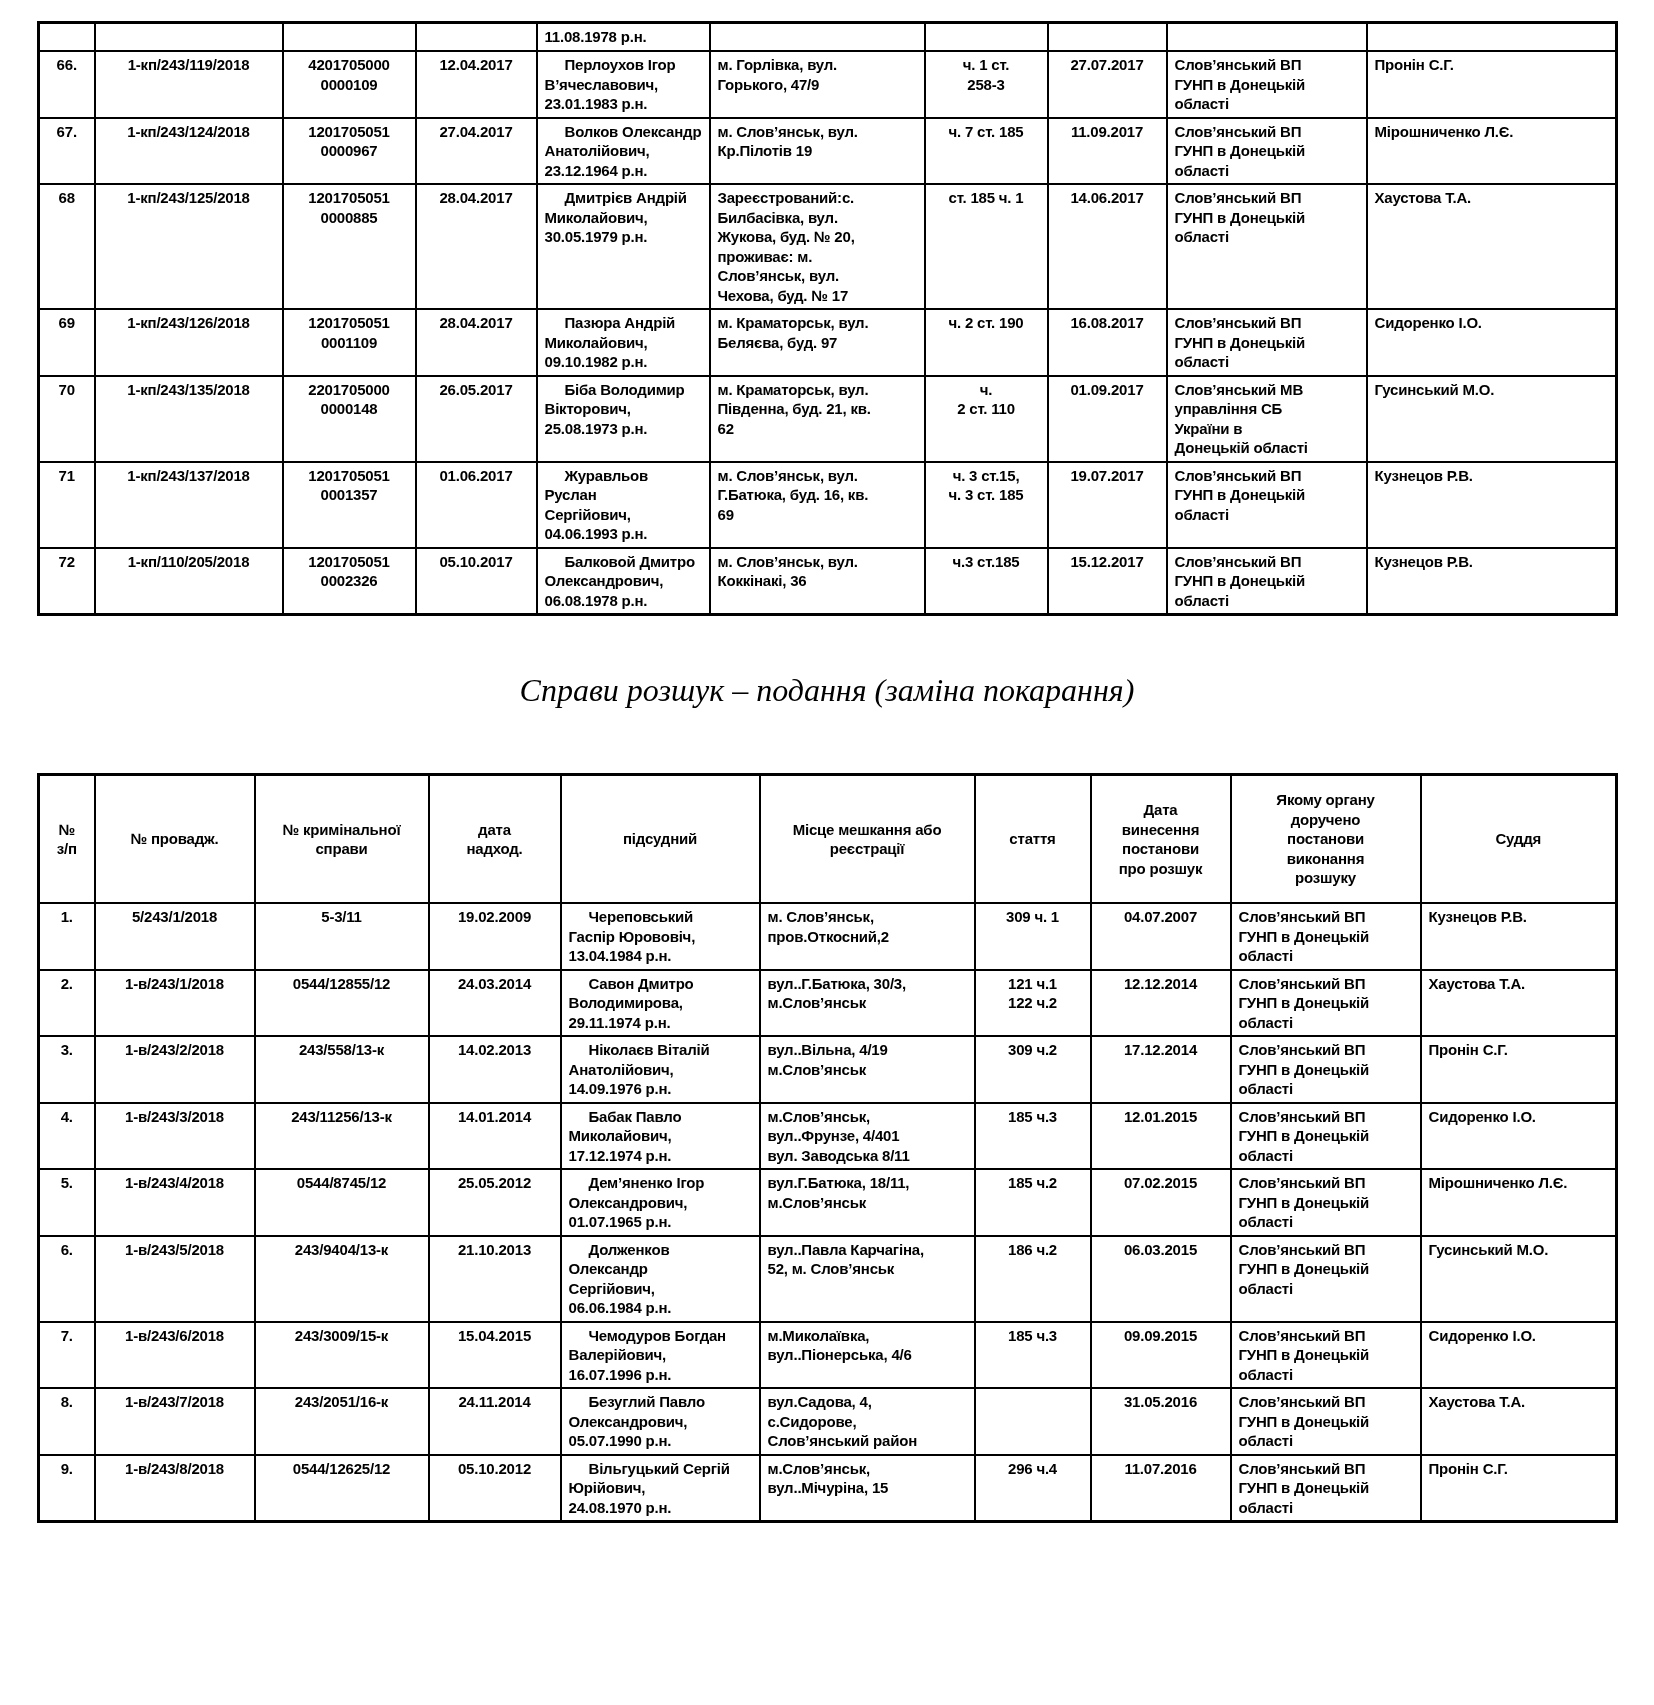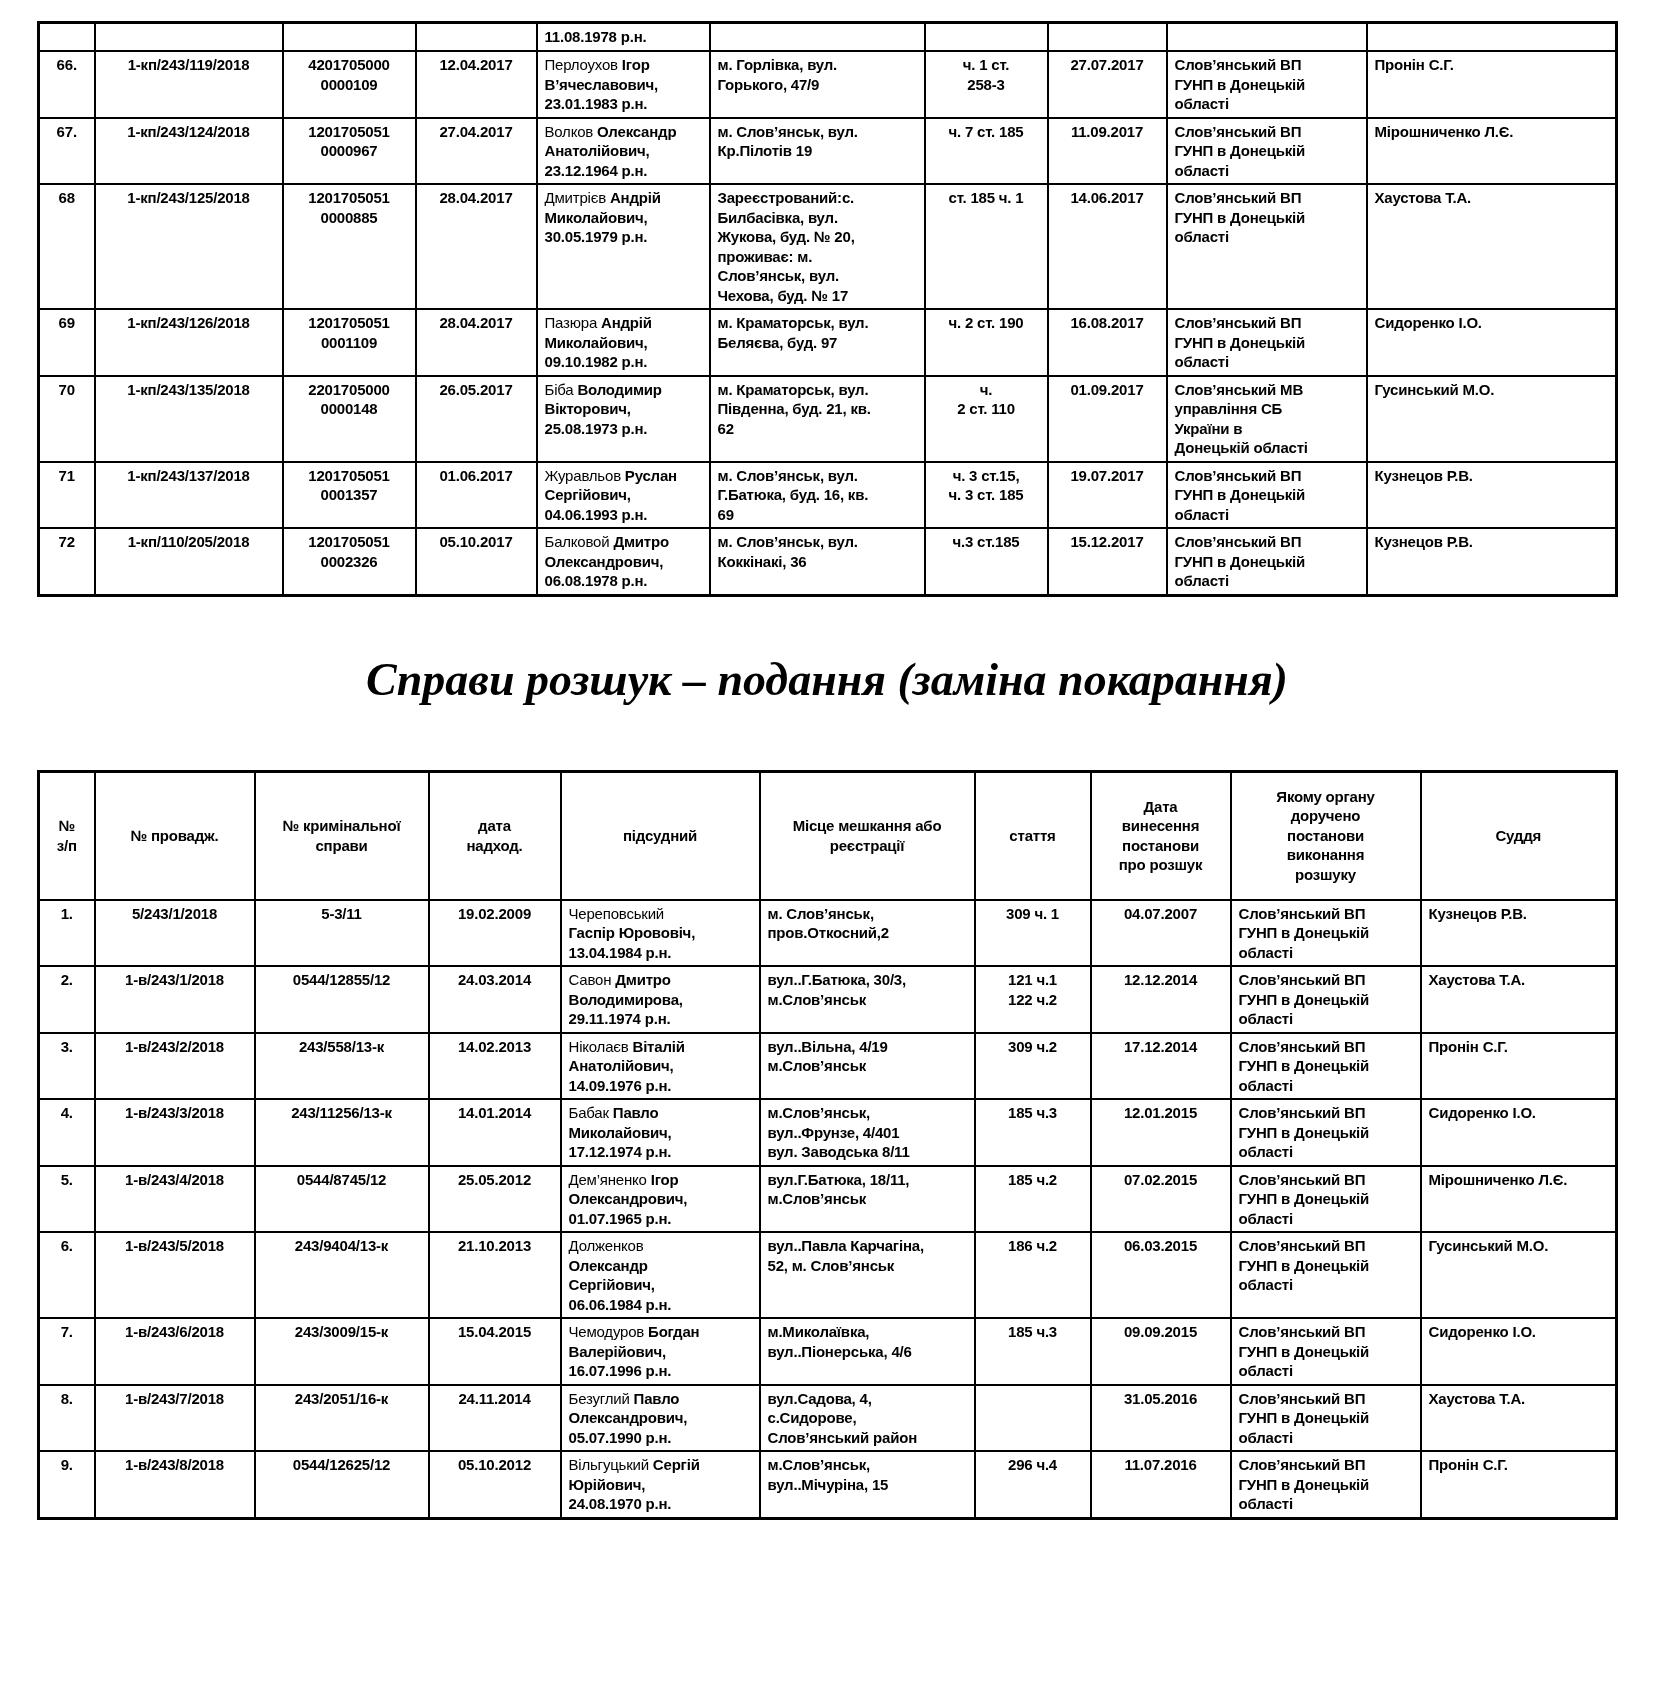--- a/index.html
+++ b/index.html
@@ -29,28 +29,28 @@
     word-wrap:break-word;
   }
   th{
     vertical-align:middle;
     text-align:center;
     height:120px;
     font-weight:bold;
   }
   .num{text-align:center;}
   .txt{text-align:left;}
-  td b{font-weight:normal;}
+  td b{font-weight:bold;margin-left:20px;}
   td span{font-weight:bold;}
   .partial td{height:20px;}
   .title{
     font-family:"Liberation Serif",serif;
     font-style:italic;
-    font-weight:bold;
-    font-size:46px;
+    font-weight:normal;
+    font-size:32px;
     text-align:center;
     margin:56px 10px 64px 10px;
     letter-spacing:0;
   }
 </style>
 </head>
 <body>
 
 <div class="doc">
 

